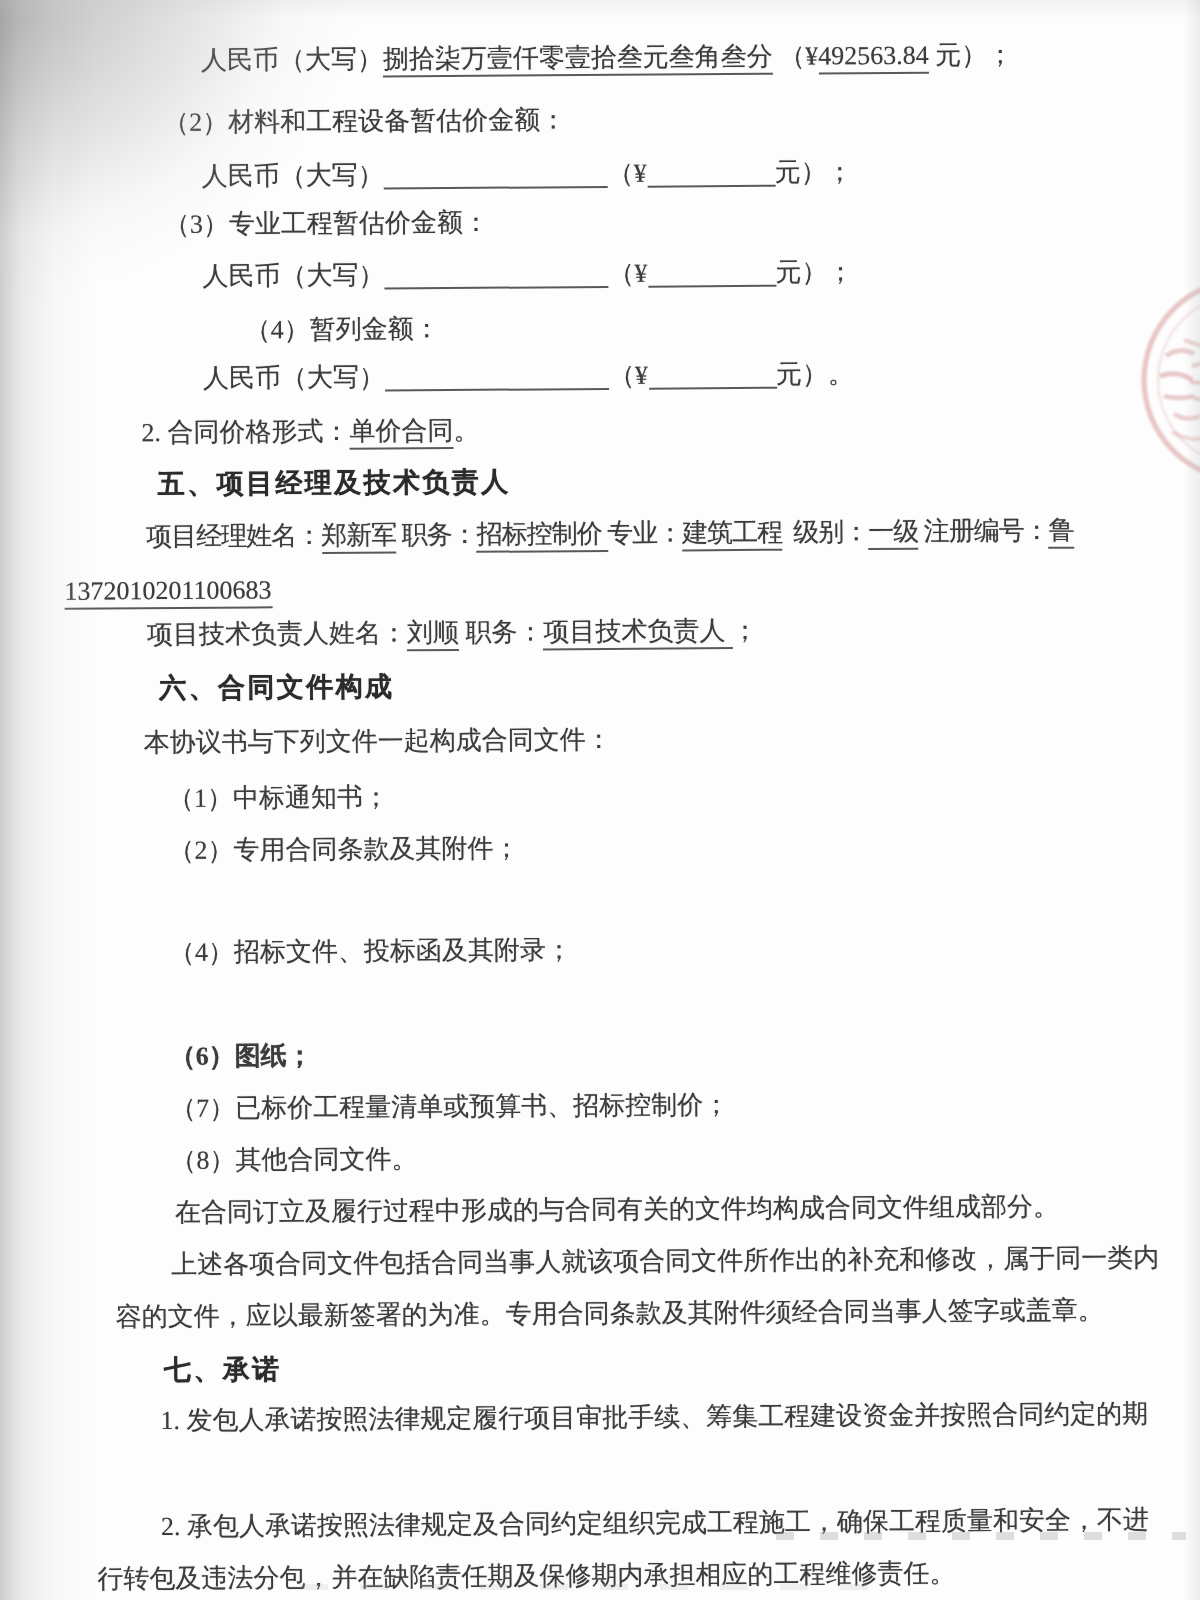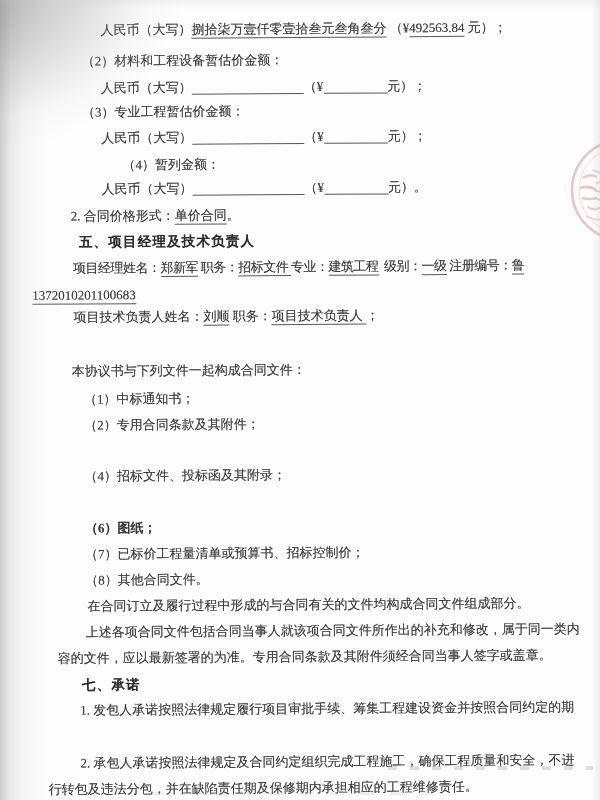--- a/index.html
+++ b/index.html
@@ -106,23 +106,24 @@
   <div class="content">
       <div class="doc-line" style="left: 103px; top: 21px;"><span>人民币（大写）</span><span class="seg-u">捌拾柒万壹仟零壹拾叁元叁角叁分</span><span> （¥</span><span class="seg-u">492563.84</span><span> 元）；</span></div>
       <div class="doc-line" style="left: 84px; top: 52px;"><span>（2）材料和工程设备暂估价金额：</span></div>
       <div class="doc-line" style="left: 103px; top: 79px;"><span>人民币（大写）</span><span class="seg-blank" style="width: 112px;"></span><span>（¥</span><span class="seg-blank" style="width: 64px;"></span><span>元）；</span></div>
       <div class="doc-line" style="left: 84px; top: 103px;"><span>（3）专业工程暂估价金额：</span></div>
       <div class="doc-line" style="left: 103px; top: 129px;"><span>人民币（大写）</span><span class="seg-blank" style="width: 112px;"></span><span>（¥</span><span class="seg-blank" style="width: 64px;"></span><span>元）；</span></div>
       <div class="doc-line" style="left: 84px; top: 156px; margin-left: 40px;"><span>（4）暂列金额：</span></div>
       <div class="doc-line" style="left: 103px; top: 180px;"><span>人民币（大写）</span><span class="seg-blank" style="width: 112px;"></span><span>（¥</span><span class="seg-blank" style="width: 64px;"></span><span>元）。</span></div>
       <div class="doc-line" style="left: 72px; top: 207px;"><span>2. 合同价格形式：</span><span class="seg-u">单价合同</span><span>。</span></div>
       <div class="doc-line bold" style="left: 80px; top: 233px;"><span>五、项目经理及技术负责人</span></div>
-      <div class="doc-line" style="left: 74px; top: 259px; letter-spacing: -0.5px;"><span>项目经理姓名：</span><span class="seg-u">郑新军</span><span> 职务：</span><span class="seg-u">招标文件 </span><span>专业：</span><span class="seg-u">建筑工程</span><span>  级别：</span><span class="seg-u">一级</span><span> 注册编号：</span><span class="seg-u">鲁</span></div>
+      <div class="doc-line" style="left: 74px; top: 259px; letter-spacing: -0.5px;"><span>项目经理姓名：</span><span class="seg-u">郑新军</span><span> 职务：</span><span class="seg-u">招标控制价 </span><span>专业：</span><span class="seg-u">建筑工程</span><span>  级别：</span><span class="seg-u">一级</span><span> 注册编号：</span><span class="seg-u">鲁</span></div>
       <div class="doc-line" style="left: 33px; top: 286px;"><span class="seg-u">1372010201100683</span></div>
       <div class="doc-line" style="left: 74px; top: 308px;"><span>项目技术负责人姓名：</span><span class="seg-u">刘顺</span><span> 职务：</span><span class="seg-u">项目技术负责人 </span><span>；</span></div>
+      <div class="doc-line bold" style="left: 80px; top: 335px;"><span>六、合同文件构成</span></div>
       <div class="doc-line" style="left: 72px; top: 362px;"><span>本协议书与下列文件一起构成合同文件：</span></div>
       <div class="doc-line" style="left: 84px; top: 390px;"><span>（1）中标通知书；</span></div>
       <div class="doc-line" style="left: 84px; top: 416px;"><span>（2）专用合同条款及其附件；</span></div>
       <div class="doc-line" style="left: 84px; top: 467px;"><span>（4）招标文件、投标函及其附录；</span></div>
       <div class="doc-line" style="left: 84px; top: 519px; font-weight: bold;"><span>（6）图纸；</span></div>
       <div class="doc-line" style="left: 84px; top: 545px;"><span>（7）已标价工程量清单或预算书、招标控制价；</span></div>
       <div class="doc-line" style="left: 84px; top: 571px;"><span>（8）其他合同文件。</span></div>
       <div class="doc-line" style="left: 86px; top: 597px;"><span>在合同订立及履行过程中形成的与合同有关的文件均构成合同文件组成部分。</span></div>
       <div class="doc-line" style="left: 84px; top: 623px;"><span>上述各项合同文件包括合同当事人就该项合同文件所作出的补充和修改，属于同一类内</span></div>
       <div class="doc-line" style="left: 56px; top: 649px;"><span>容的文件，应以最新签署的为准。专用合同条款及其附件须经合同当事人签字或盖章。</span></div>

